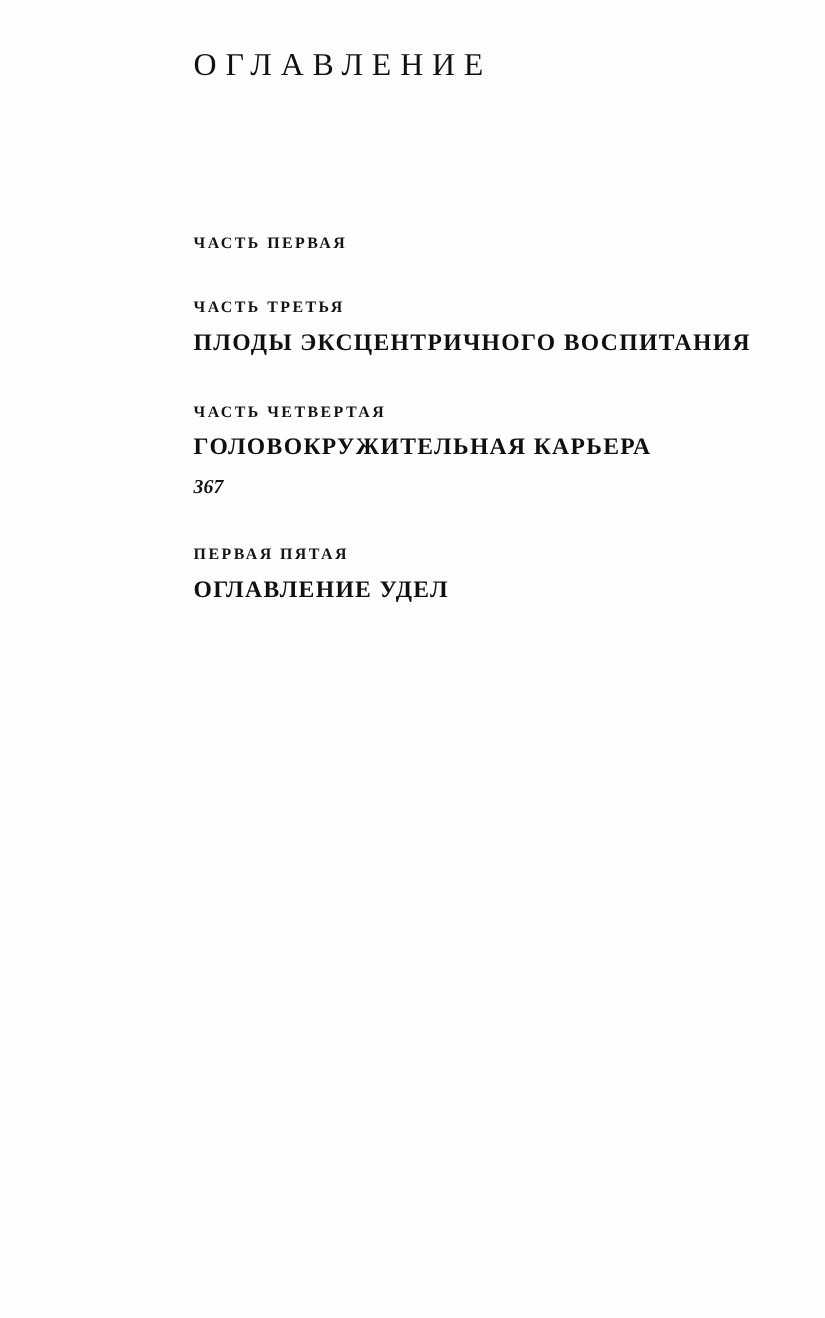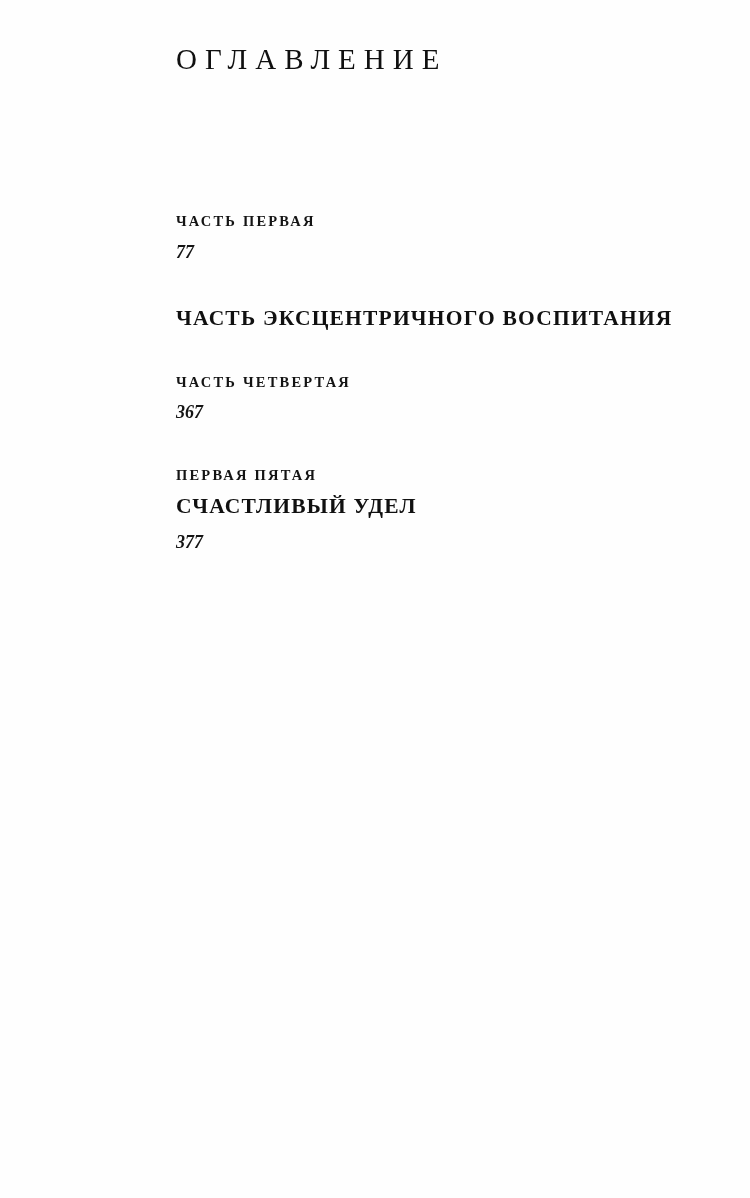--- a/index.html
+++ b/index.html
@@ -66,32 +66,32 @@
 
 <div class="page">
 
   <h1 class="page-title">ОГЛАВЛЕНИЕ</h1>
 
   <div class="toc">
 
 
     <div class="toc-entry">
       <div class="part-label">ЧАСТЬ ПЕРВАЯ</div>
-      <div class="part-page">77</div>
     </div>
 
     <div class="toc-entry">
-      <div class="part-title">ЧАСТЬ ЭКСЦЕНТРИЧНОГО ВОСПИТАНИЯ</div>
+      <div class="part-label">ЧАСТЬ ТРЕТЬЯ</div>
+      <div class="part-title">ПЛОДЫ ЭКСЦЕНТРИЧНОГО ВОСПИТАНИЯ</div>
     </div>
 
     <div class="toc-entry">
       <div class="part-label">ЧАСТЬ ЧЕТВЕРТАЯ</div>
+      <div class="part-title">ГОЛОВОКРУЖИТЕЛЬНАЯ КАРЬЕРА</div>
       <div class="part-page">367</div>
     </div>
 
     <div class="toc-entry">
       <div class="part-label">ПЕРВАЯ ПЯТАЯ</div>
-      <div class="part-title">СЧАСТЛИВЫЙ УДЕЛ</div>
-      <div class="part-page">377</div>
+      <div class="part-title">ОГЛАВЛЕНИЕ УДЕЛ</div>
     </div>
 
   </div>
 </div>
 
 </body></html>

